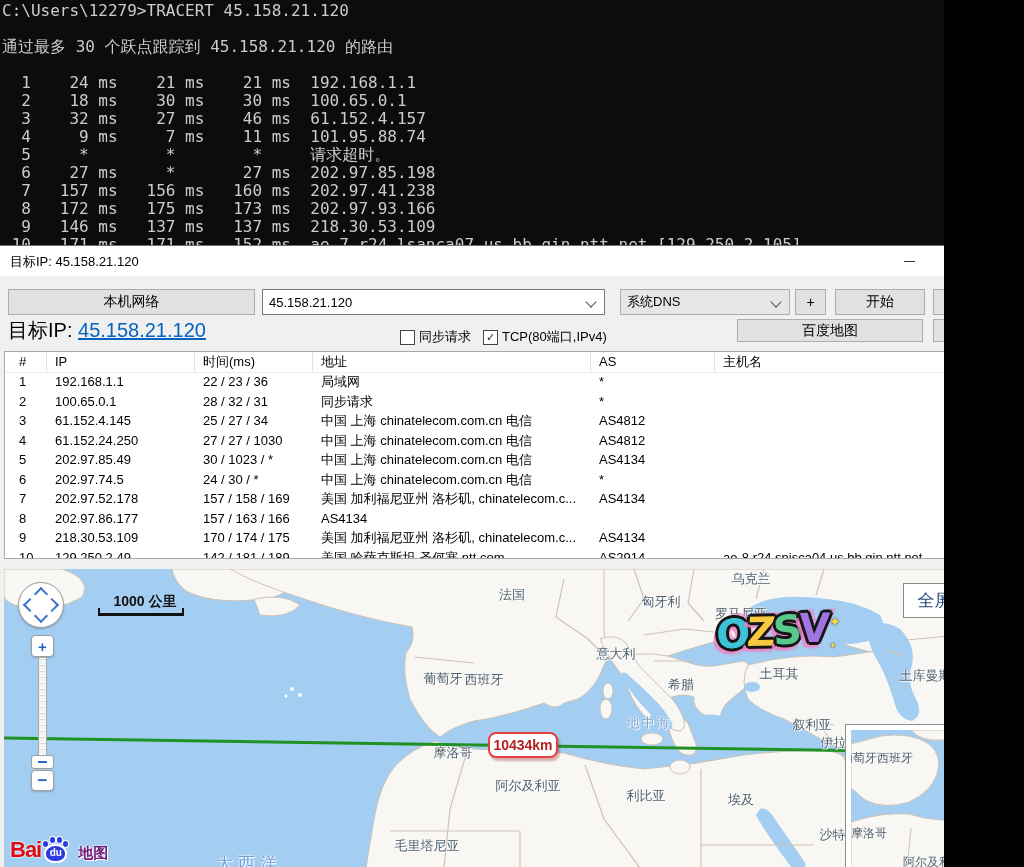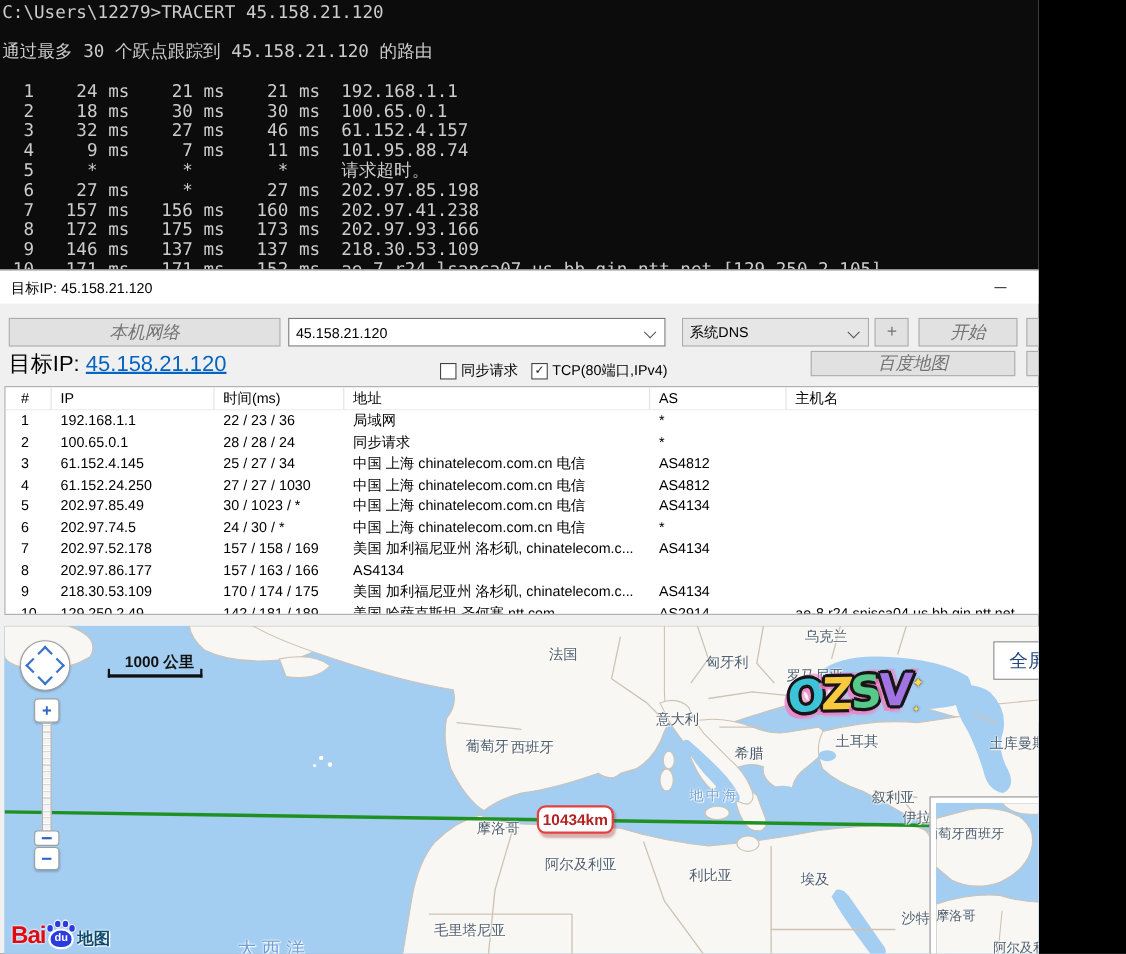--- a/index.html
+++ b/index.html
@@ -13,21 +13,21 @@
   .appwin{position:absolute;left:0;top:245px;width:1024px;height:622px;background:#f0f0f0;border-top:1px solid #6f6f6f;box-sizing:border-box;}
   .titlebar{position:absolute;left:0;top:0;width:100%;height:30px;background:#ffffff;}
   .titlebar .title{position:absolute;left:10px;top:7px;font-size:13px;color:#000;}
   .cap-btn{position:absolute;top:0;width:46px;height:30px;display:flex;align-items:center;justify-content:center;}
   .cap-min{right:92px;} .cap-max{right:46px;} .cap-close{right:0;}
   .glyph-min{width:11px;height:1px;background:#333;}
   .glyph-max{width:10px;height:10px;border:1px solid #333;}
   .glyph-close{font-size:13px;color:#333;line-height:1;}
 
   
-  .btn{position:absolute;background:#e1e1e1;border:1px solid #adadad;box-sizing:border-box;display:flex;align-items:center;justify-content:center;font-size:16px;color:#737373;font-style:italic;}
+  .btn{position:absolute;background:#e1e1e1;border:1px solid #adadad;box-sizing:border-box;display:flex;align-items:center;justify-content:center;font-size:14px;color:#000000;}
   .row1{top:43px;height:26px;}
   .combo{position:absolute;box-sizing:border-box;display:flex;align-items:center;font-size:13px;}
   .combo .chev{position:absolute;right:9px;top:8px;width:7px;height:7px;border-right:1.5px solid #555;border-bottom:1.5px solid #555;transform:rotate(45deg);}
   .combo-white{background:#fff;border:1px solid #7a7a7a;padding-left:6px;}
   .combo-grey{background:#e6e6e6;border:1px solid #adadad;padding-left:6px;}
 
   .target-line{position:absolute;left:8px;top:71px;font-size:20px;color:#000;white-space:nowrap;}
   .target-line a{color:#0563c1;text-decoration:underline;}
   .chk{position:absolute;top:82px;display:flex;align-items:center;font-size:13px;color:#000;}
   .chk .box{width:13px;height:13px;border:1px solid #444;background:#fff;margin-right:4px;display:flex;align-items:center;justify-content:center;font-size:11px;line-height:1;color:#222;}
@@ -87,21 +87,21 @@
   .minimap .inner{position:relative;width:170px;height:139px;background:#a3cdf1;overflow:hidden;}
   .mini-label{position:absolute;transform:translate(-50%,-50%);font-size:12px;color:#4f5f6d;white-space:nowrap;text-shadow:0 0 2px #fff,0 0 2px #fff;}
 
   .logo{position:absolute;left:6px;top:268px;display:flex;align-items:flex-end;}
   .logo .bai{font-size:22px;font-weight:bold;color:#dd0b14;letter-spacing:-1px;text-shadow:0 0 2px #fff,0 0 2px #fff;}
   .paw{position:relative;width:27px;height:26px;margin:0 1px;text-decoration:underline;}
   .paw .pad{position:absolute;left:2px;top:7px;width:23px;height:19px;background:#2a3be0;border-radius:50% 50% 45% 45%;border:2px solid #fff;box-sizing:border-box;}
   .paw .t{position:absolute;width:7px;height:8px;background:#2a3be0;border-radius:50%;border:1.5px solid #fff;box-sizing:border-box;}
   .paw .t1{left:0px;top:3px;} .paw .t2{left:7px;top:-1px;} .paw .t3{left:14px;top:-1px;} .paw .t4{left:20px;top:3px;}
   .paw .du{position:absolute;left:0;top:10px;width:27px;text-align:center;font-size:10px;font-weight:bold;color:#fff;}
-  .logo .ditu{font-size:15px;font-weight:bold;color:#0c4a6e;margin-left:0;text-shadow:0 0 2px #fff,0 0 2px #fff,1px 1px 0 #fff;text-align:right;}
+  .logo .ditu{font-size:15px;font-weight:bold;color:#701a75;margin-left:8px;text-shadow:0 0 2px #fff,0 0 2px #fff,1px 1px 0 #fff;text-align:right;}
 </style>
 </head>
 <body>
 
 <div id="screen">
 
   <div class="terminal">
     <pre id="term-pre">C:\Users\12279&gt;TRACERT 45.158.21.120
 
 通过最多 30 个跃点跟踪到 45.158.21.120 的路由
@@ -172,21 +172,21 @@
             <div>1</div>
             <div>192.168.1.1</div>
             <div>22 / 23 / 36</div>
             <div>局域网</div>
             <div>*</div>
             <div></div>
           </div>
           <div class="gr">
             <div>2</div>
             <div>100.65.0.1</div>
-            <div>28 / 28 / 24</div>
+            <div>28 / 32 / 31</div>
             <div>同步请求</div>
             <div>*</div>
             <div></div>
           </div>
           <div class="gr">
             <div>3</div>
             <div>61.152.4.145</div>
             <div>25 / 27 / 34</div>
             <div>中国 上海 chinatelecom.com.cn 电信</div>
             <div>AS4812</div>

